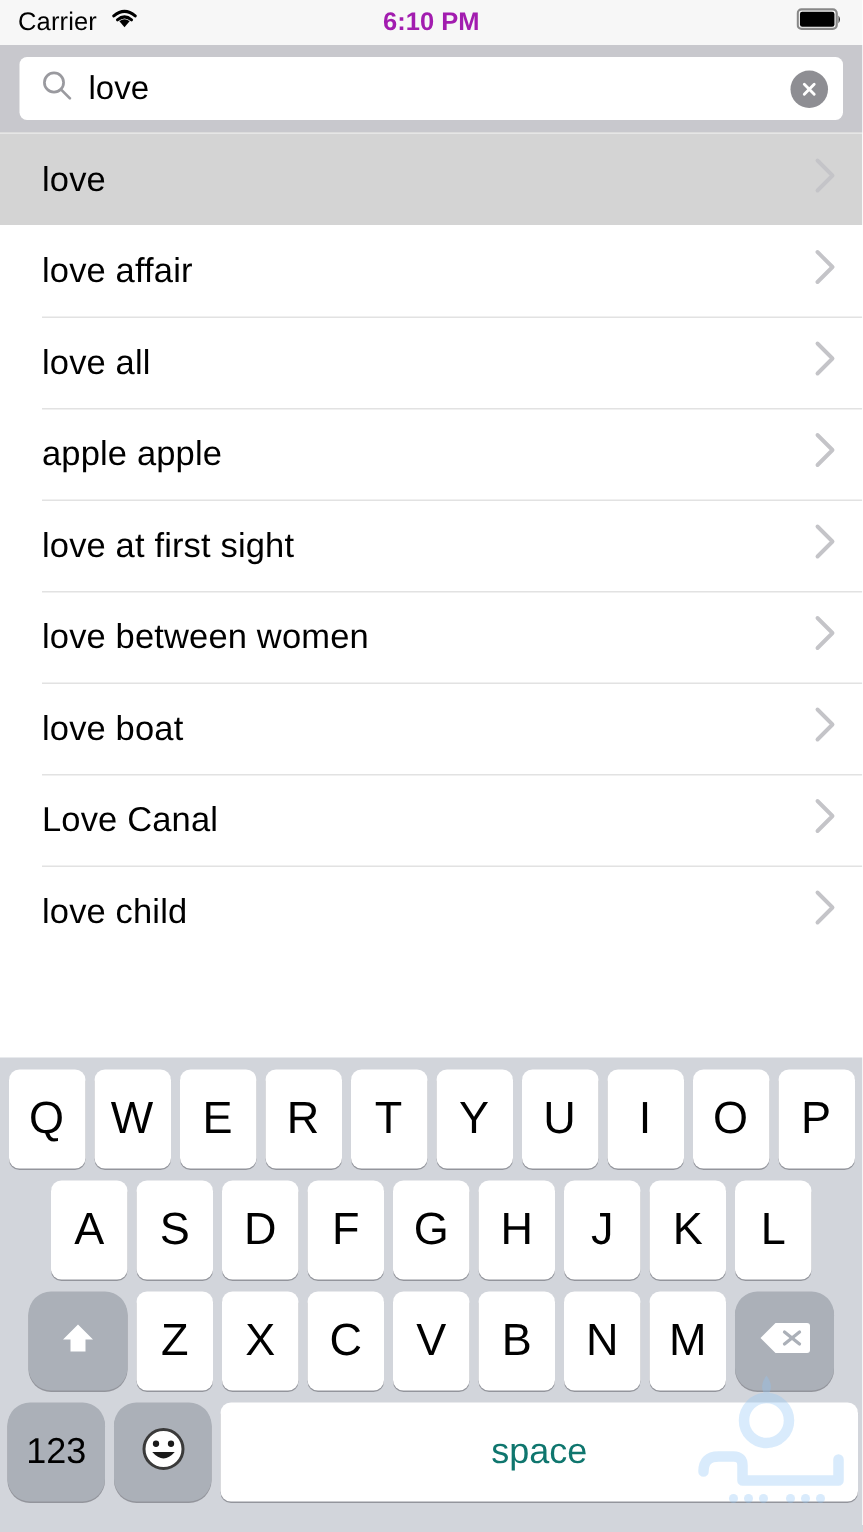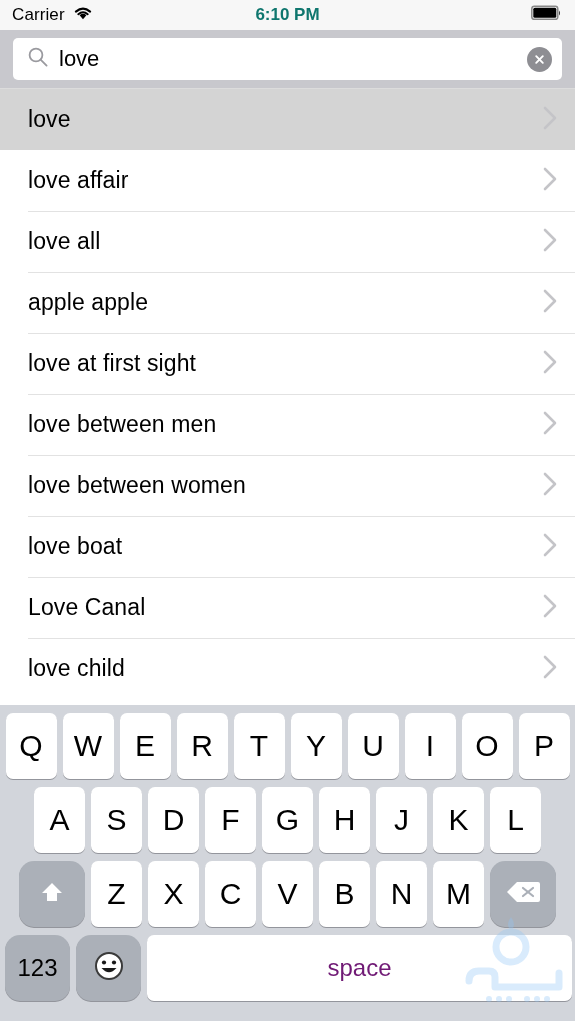--- a/index.html
+++ b/index.html
@@ -15,21 +15,21 @@
   #status-bar {
     height:30px; background:#f7f7f7;
     display:flex; align-items:center;
     position:relative; padding:0 12px;gap:12px;
   }
   .sb-left { display:flex; align-items:center; gap:8px; }
   .sb-carrier { font-size:17px; color:#000; letter-spacing:0.1px; }
   .wifi-icon { display:block; }
   .sb-time {
     position:absolute; left:0; right:0; text-align:center;
-    font-size:17px; font-weight:bold; color:#0f766e; pointer-events:none;
+    font-size:17px; font-weight:bold; color:#a21caf; pointer-events:none;
   }
   .sb-right { margin-left:auto; display:flex; align-items:center; z-index:2; }
   .battery-icon { display:block; }
 
   
   #search-bar {
     height:58px; background:#c8c8cd;
     padding:7px 13px; display:flex; align-items:center;
   }
   #search-field {
@@ -99,21 +99,21 @@
   .kb-row-4 { margin-bottom:0; padding-bottom:8px; }
   .key-123 {
     width:65px; height:66px; margin:0 3px 0 5px;
     font-size:24px; color:#000;
   }
   .key-emoji { width:65px; height:66px; margin:0 3px; }
   .key-space {
     flex:1; height:66px; margin:0 3px; background:#fff;
     border-radius:7px; box-shadow:0 1px 0 rgba(136,138,144,0.85);
     display:flex; align-items:center; justify-content:center;
-    font-size:24px; color:#701a75; cursor:pointer; user-select:none;
+    font-size:24px; color:#0f766e; cursor:pointer; user-select:none;
   }
   .key-search {
     width:134px; height:66px; margin:0 5px 0 3px;
     background:#1476f4; border-radius:7px;
     box-shadow:0 1px 0 rgba(100,120,150,0.7);
     display:flex; align-items:center; justify-content:center;
     font-size:25px; color:#fff; cursor:pointer; user-select:none;
   }
 
   
@@ -188,26 +188,20 @@
           </svg></span>
       </div>
       <div class="row">
         <span class="row-label">apple apple</span>
         <span class="chevron"><svg width="16" height="26" viewBox="0 0 16 26">
             <polyline points="3,3 13,13 3,23" fill="none" stroke="#c4c4c8" stroke-width="2.6" stroke-linecap="round" stroke-linejoin="round"></polyline>
           </svg></span>
       </div>
       <div class="row">
         <span class="row-label">love at first sight</span>
-        <span class="chevron"><svg width="16" height="26" viewBox="0 0 16 26">
-            <polyline points="3,3 13,13 3,23" fill="none" stroke="#c4c4c8" stroke-width="2.6" stroke-linecap="round" stroke-linejoin="round"></polyline>
-          </svg></span>
-      </div>
-      <div class="row">
-        <span class="row-label">love between men</span>
         <span class="chevron"><svg width="16" height="26" viewBox="0 0 16 26">
             <polyline points="3,3 13,13 3,23" fill="none" stroke="#c4c4c8" stroke-width="2.6" stroke-linecap="round" stroke-linejoin="round"></polyline>
           </svg></span>
       </div>
       <div class="row">
         <span class="row-label">love between women</span>
         <span class="chevron"><svg width="16" height="26" viewBox="0 0 16 26">
             <polyline points="3,3 13,13 3,23" fill="none" stroke="#c4c4c8" stroke-width="2.6" stroke-linecap="round" stroke-linejoin="round"></polyline>
           </svg></span>
       </div>

